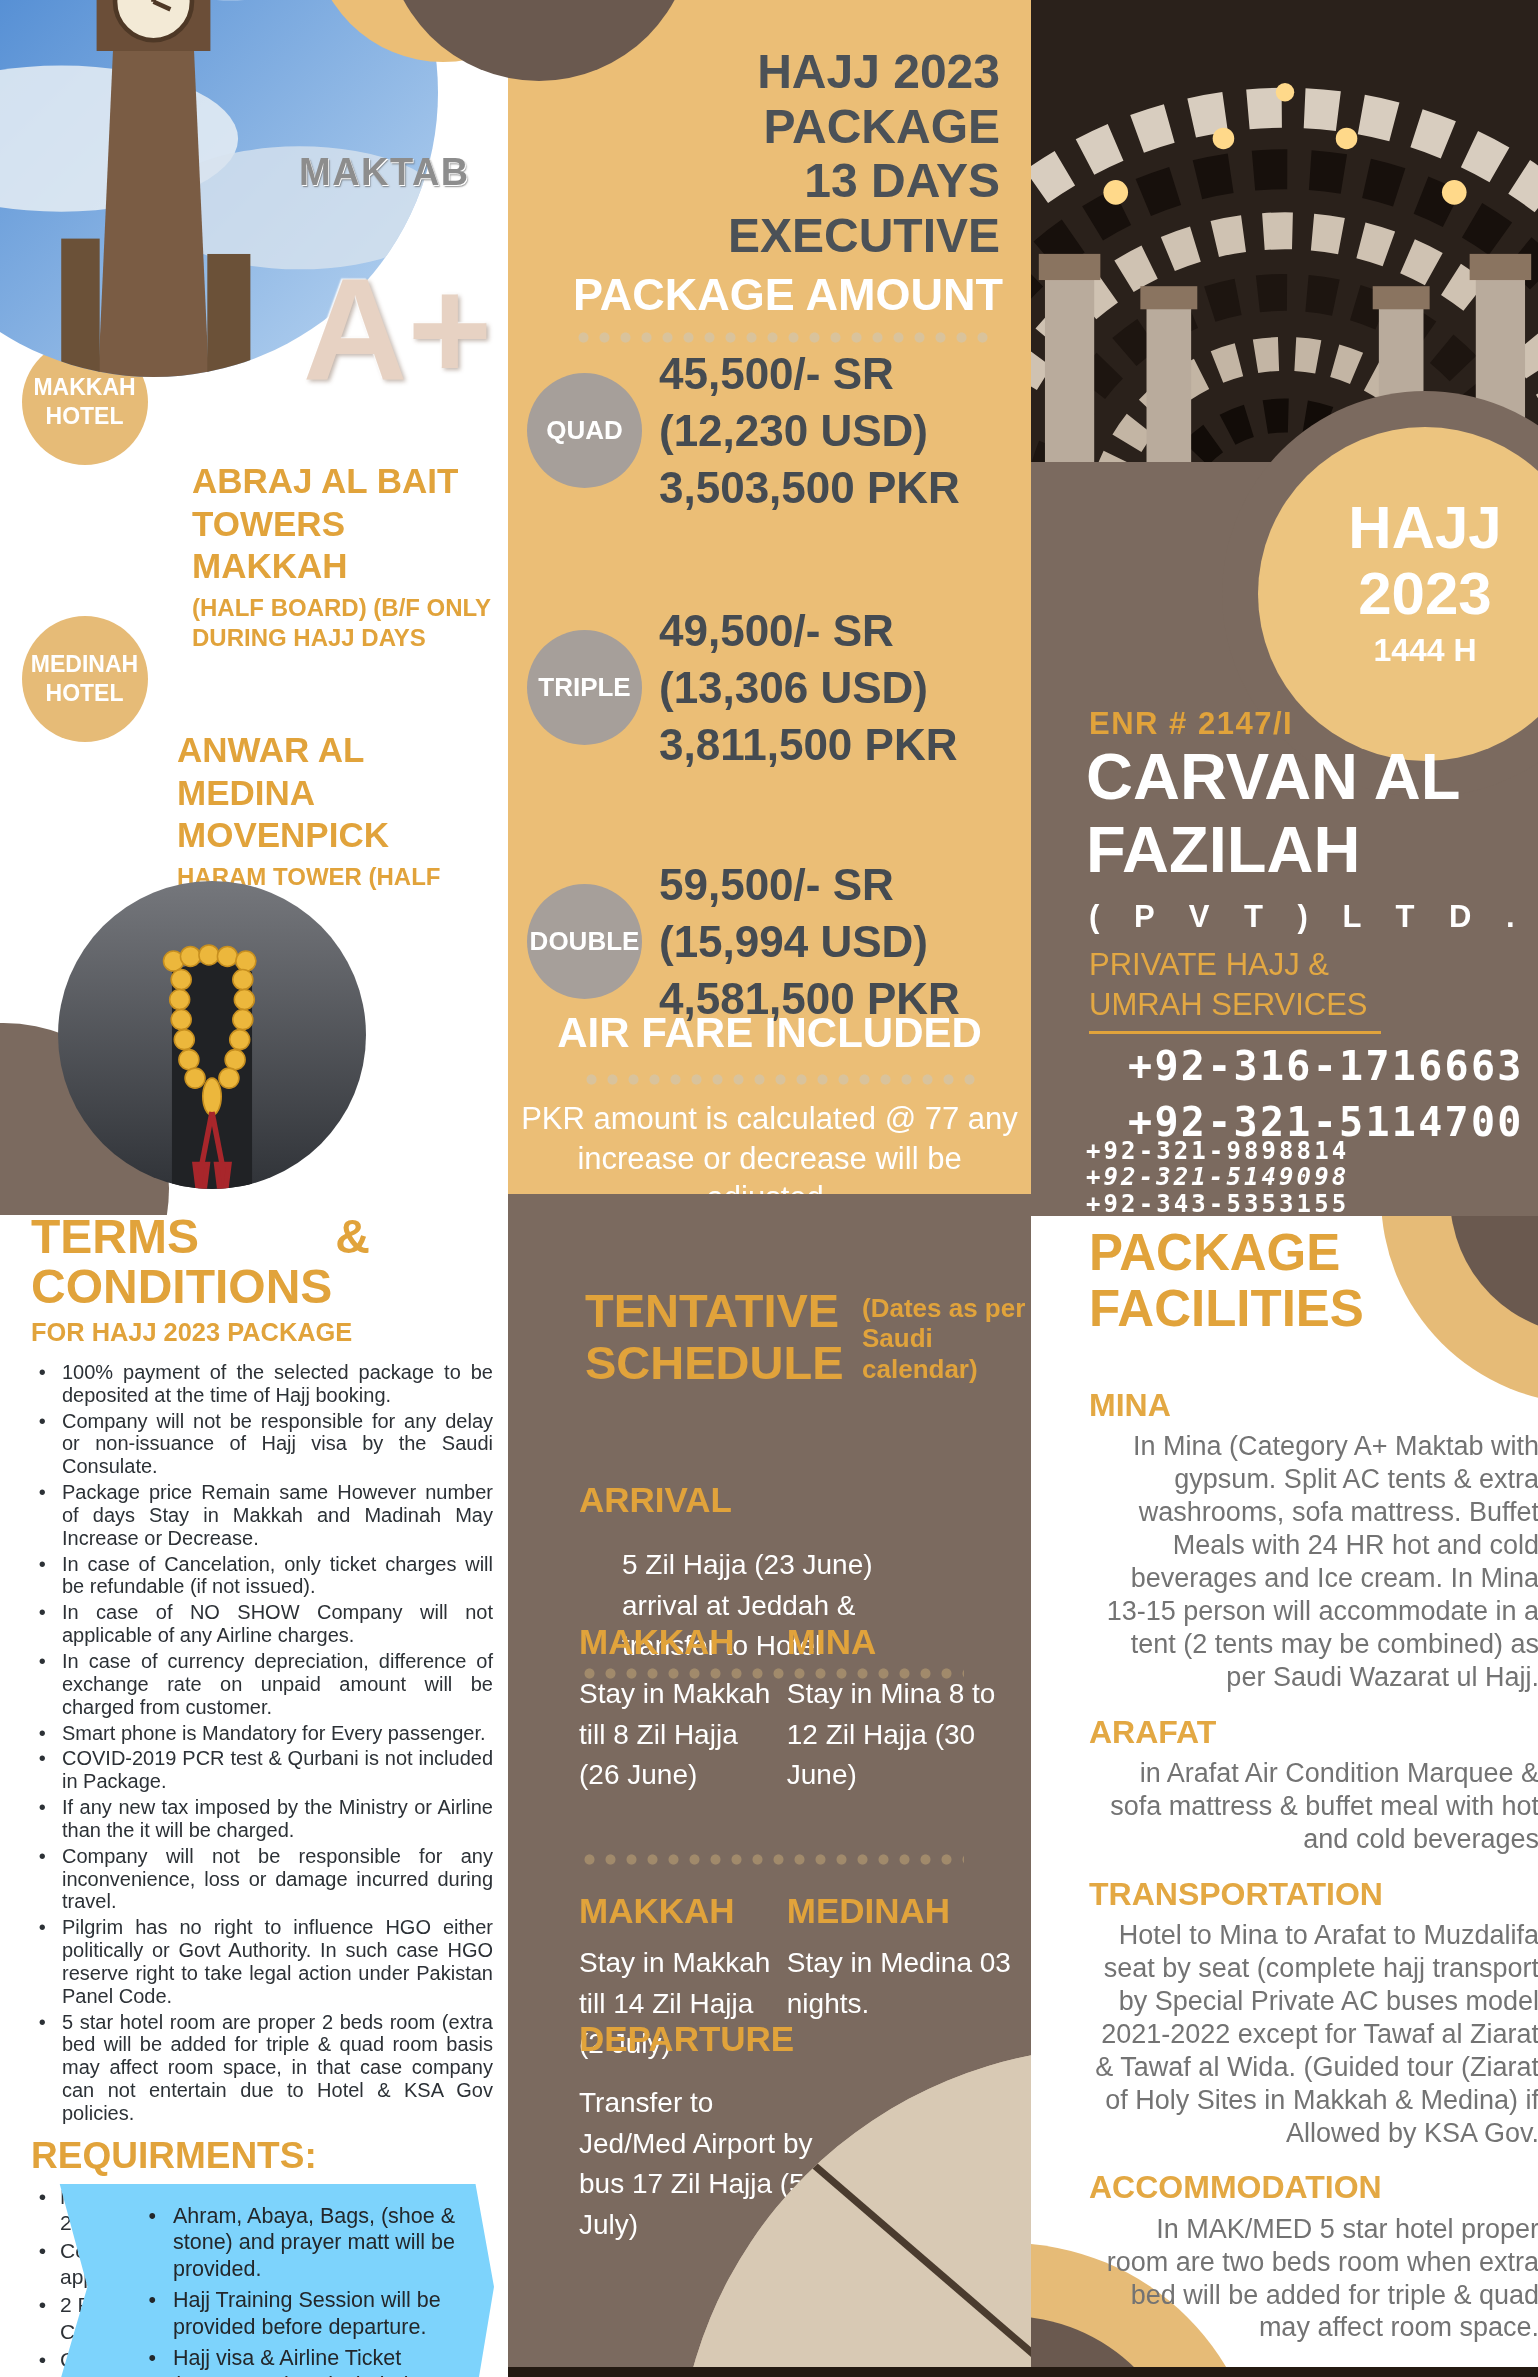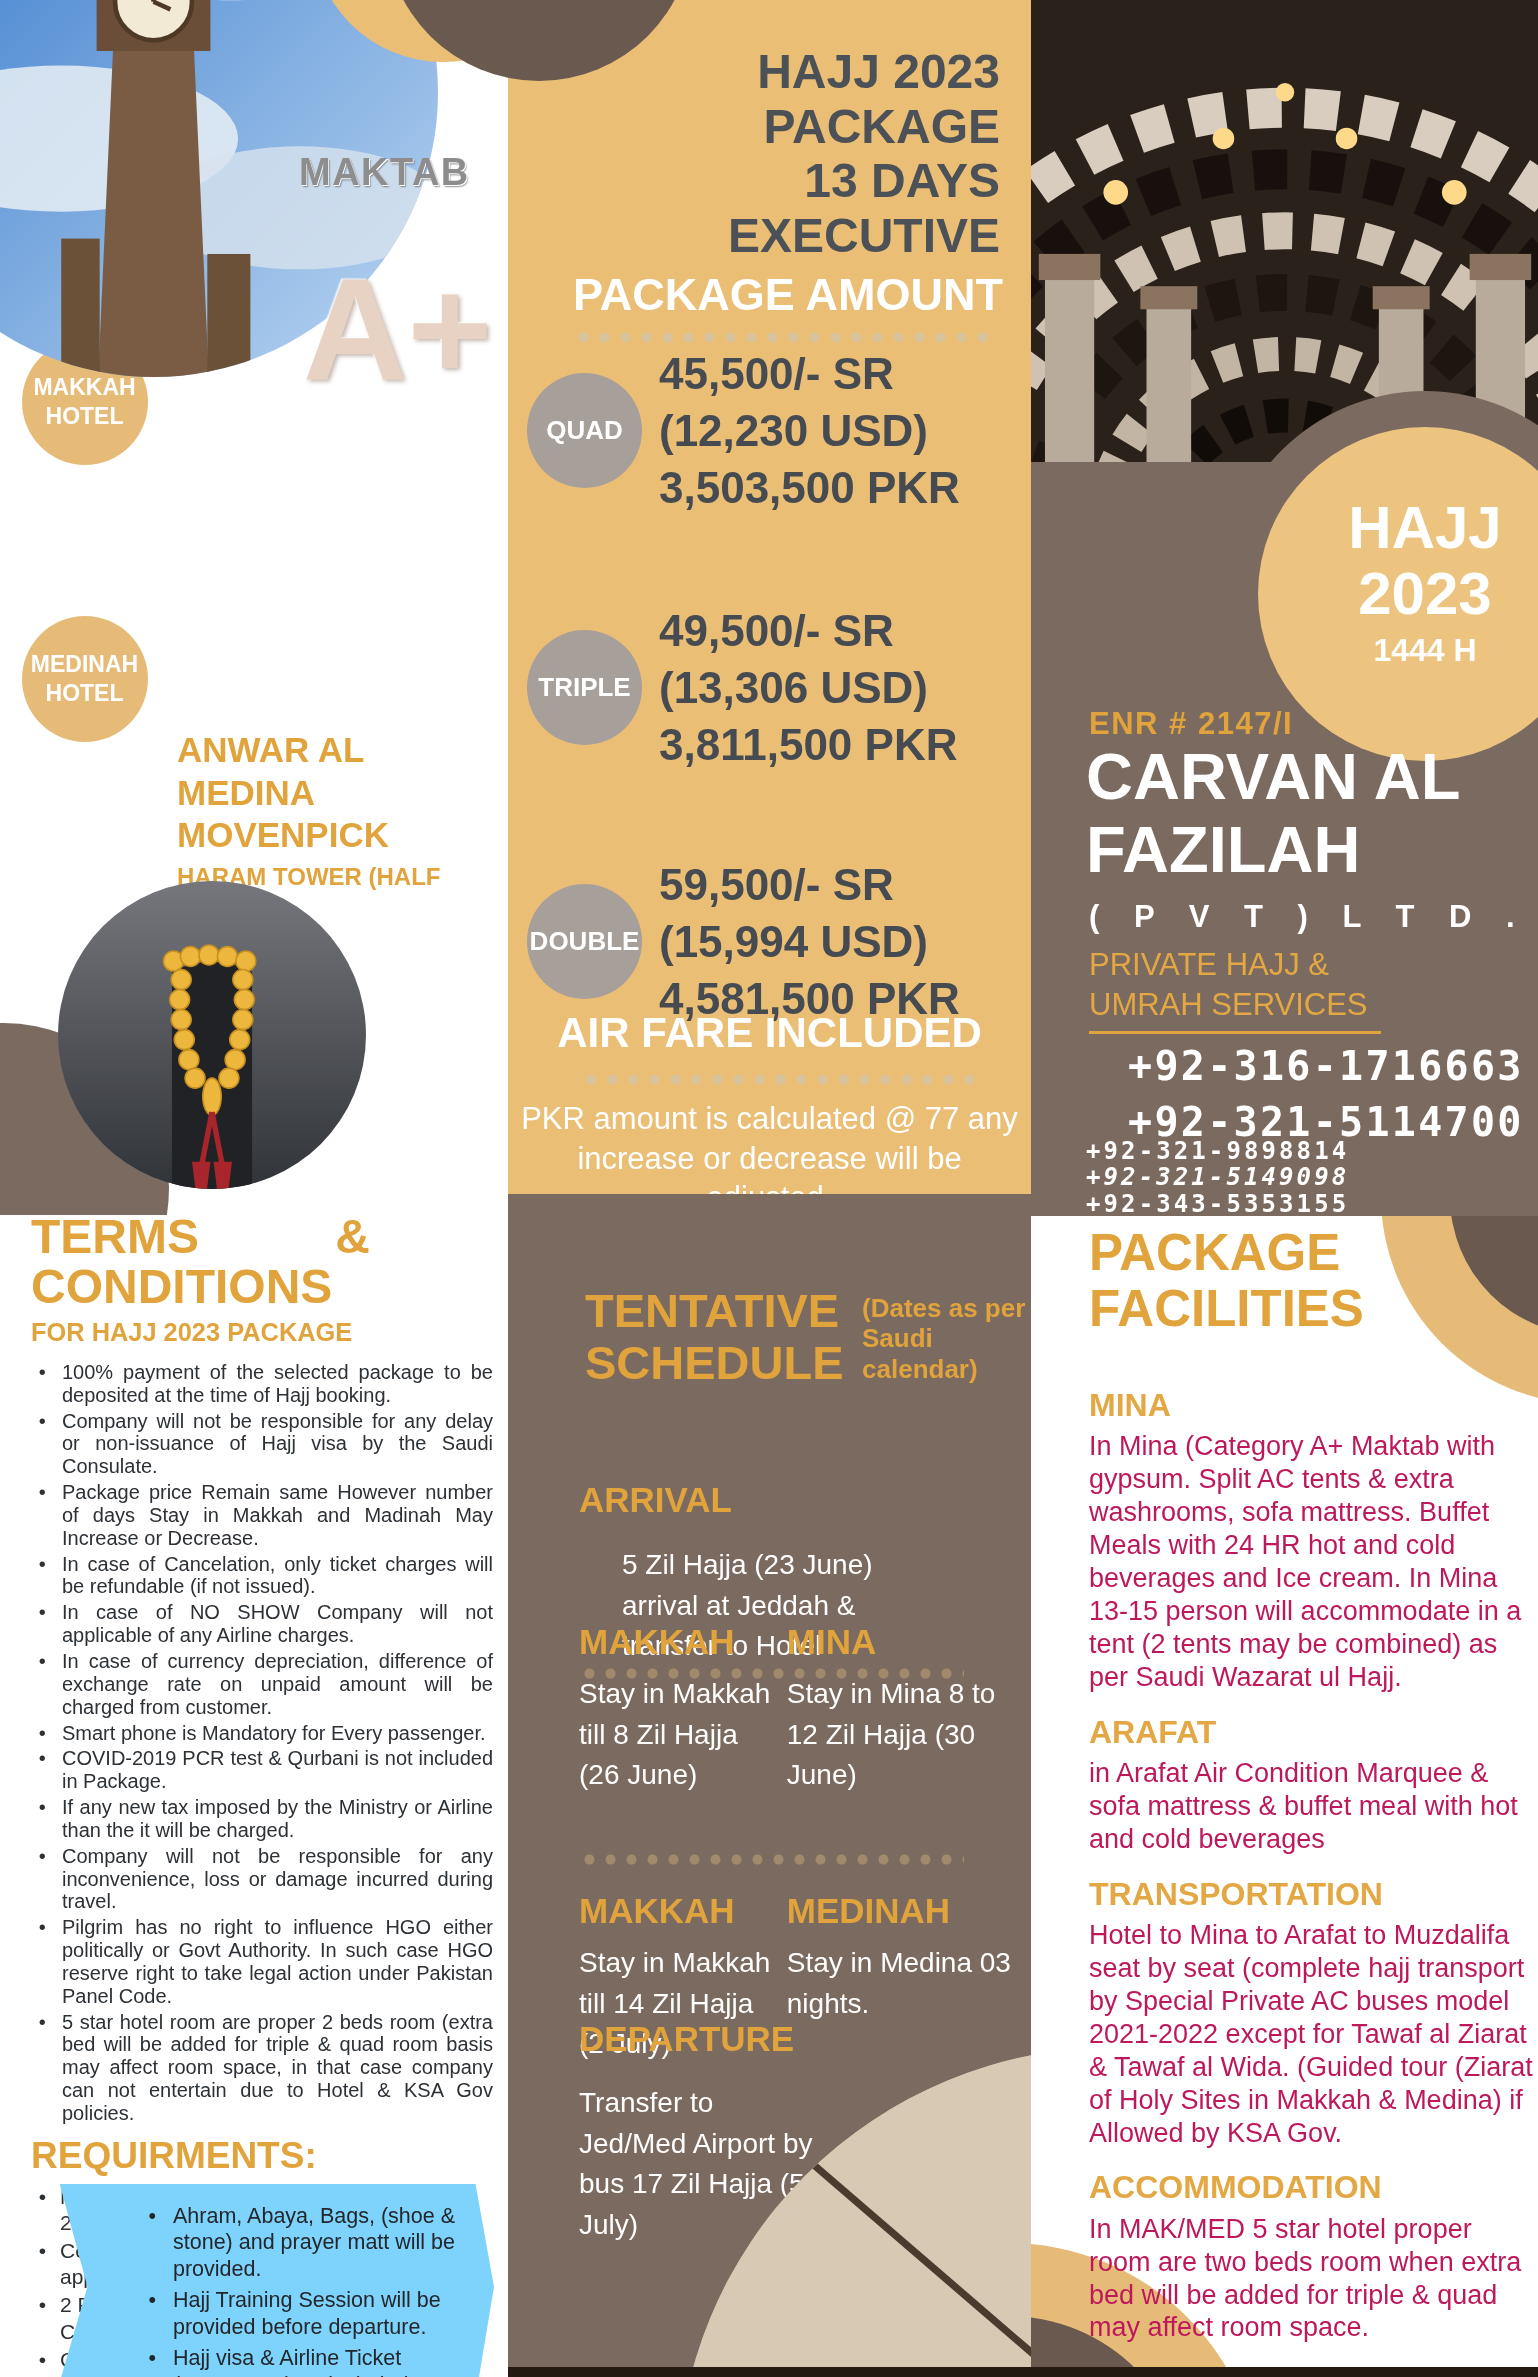--- a/index.html
+++ b/index.html
@@ -99,21 +99,21 @@
   .enr{left:1089px;top:706px;font-size:31px;font-weight:700;letter-spacing:1.5px;color:#e1a33b;z-index:4;}
   .cname{left:1086px;top:740px;width:446px;font-size:65px;font-weight:700;color:#ffffff;line-height:1.13;z-index:4;}
   .pvt{left:1089px;top:899px;font-size:31px;font-weight:700;letter-spacing:13px;color:#ffffff;z-index:4;}
   .services{left:1089px;top:945px;width:339px;font-size:31px;color:#e3a843;line-height:1.3;z-index:4;}
   .gold-rule{left:1089px;top:1031px;width:292px;height:3.1px;background:#e1a33b;z-index:4;}
   .phoneL{left:1086px;width:446px;font-family:"DejaVu Sans Mono",monospace;font-size:40px;font-weight:700;letter-spacing:2.3px;color:#ffffff;z-index:4;margin-left:42px;}
   .phS{left:1086px;width:446px;font-family:"DejaVu Sans Mono",monospace;font-size:24px;font-weight:700;letter-spacing:3.1px;color:#ffffff;z-index:4;}
   .fac-title{position:absolute;left:58px;top:9.2px;font-size:51px;font-weight:700;color:#e1a33b;line-height:1.1;z-index:2;}
   .fac-content{position:absolute;left:58px;top:151px;width:450px;z-index:2;}
   .fac-content h3{margin:20px 0 6.2px 0;font-size:32px;font-weight:700;color:#e3a843;}
-  .fac-content p{margin:0;font-size:27px;line-height:1.22;color:#be185d;}
+  .fac-content p{margin:0;font-size:27px;line-height:1.22;color:#737373;text-align:right;}
 </style>
 </head>
 <body>
 
 <div class="page">
 
   <div class="col-left"></div>
   <div class="mid-top"></div>
 
   <div class="abs left-deco">
@@ -149,20 +149,24 @@
   <div class="abs red-strip"></div>
   <div class="abs deco-tan-top circle"></div>
   <div class="abs deco-brown-top circle"></div>
 
   <div class="abs maktab">MAKTAB</div>
   <div class="abs grade">A+</div>
 
   <div class="abs hotel-badge badge-makkah circle">
     <span>MAKKAH</span>
     <span>HOTEL</span>
+  </div>
+  <div class="abs hotel1">
+    <div class="hotel-name">ABRAJ AL BAIT TOWERS MAKKAH</div>
+    <div class="hotel-sub">(HALF BOARD) (B/F ONLY DURING HAJJ DAYS</div>
   </div>
 
   <div class="abs hotel-badge badge-medinah circle">
     <span>MEDINAH</span>
     <span>HOTEL</span>
   </div>
   <div class="abs hotel2">
     <div class="hotel-name">ANWAR AL MEDINA MOVENPICK</div>
     <div class="hotel-sub">HARAM TOWER (HALF BOARD)</div>
   </div>

